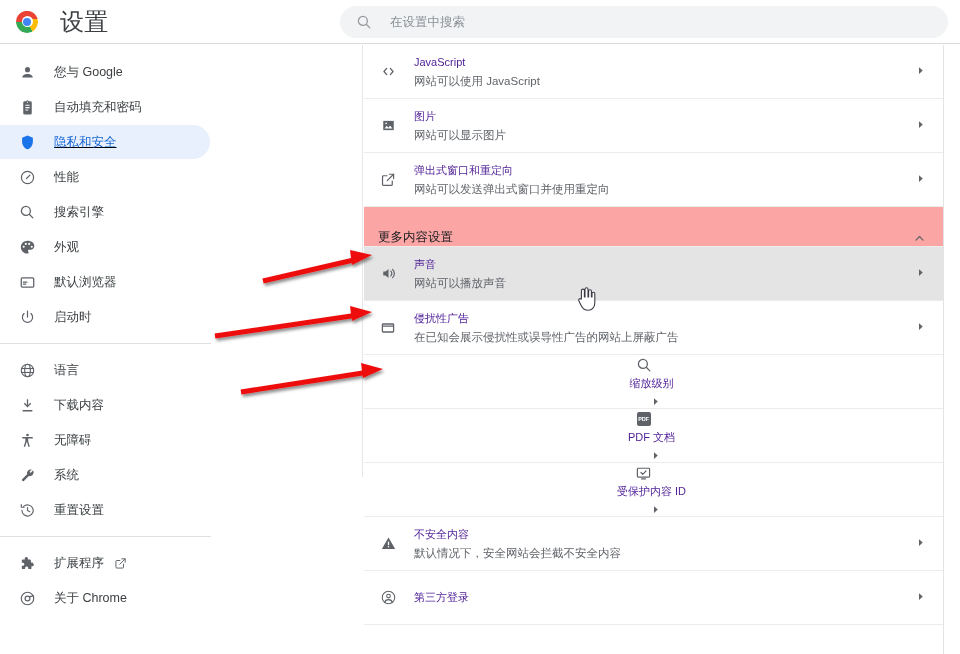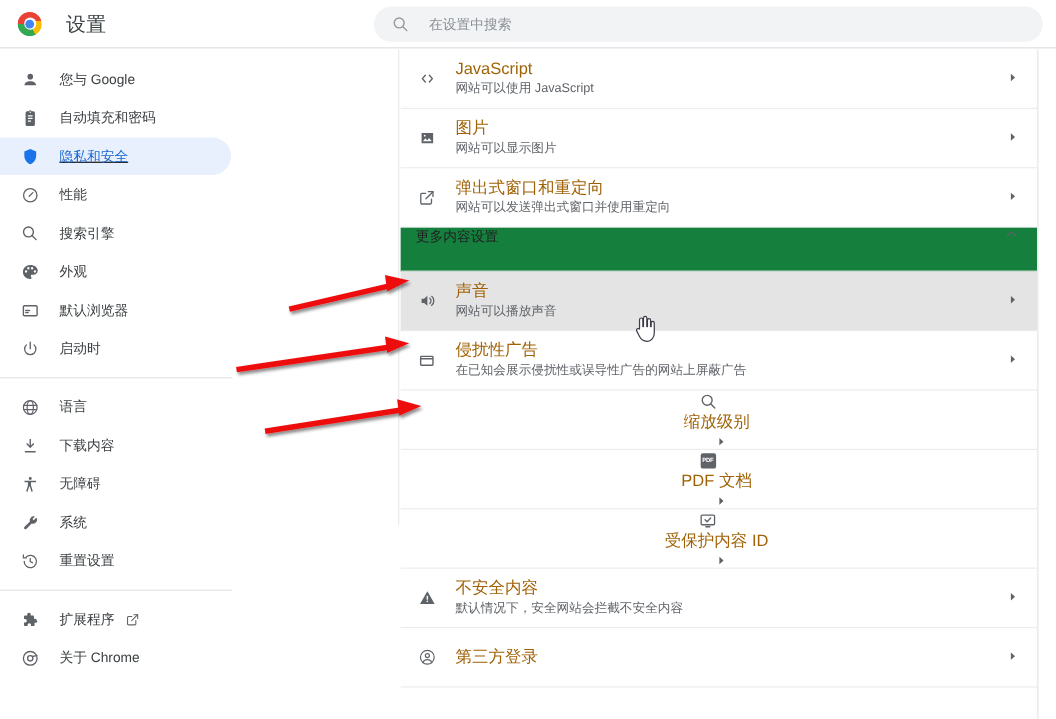--- a/index.html
+++ b/index.html
@@ -70,21 +70,21 @@
   }
   .chrome-logo .inner-blue {
     position: absolute;
     left: 50%; top: 50%;
     width: 8px; height: 8px;
     margin: -4px 0 0 -4px;
     background: #4285F4;
     border-radius: 50%;
   }
   .app-title {
-    font-size: 18px;
+    font-size: 24px;
     color: #3c4043;
     margin-left: 22px;
     letter-spacing: .3px;
     white-space: nowrap;
   }
   .search-wrap {
     flex: 1;
     display: flex;
     align-items: center;
     padding-right: 12px;
@@ -209,22 +209,22 @@
     align-items: center;
     justify-content: center;
     color: #5f6368;
     margin-right: 16px;
   }
   .row .rtext {
     flex: 1;
     min-width: 0;
   }
   .row .rtitle {
-    font-size: 15px;
-    color: #a16207;
+    font-size: 11px;
+    color: #4c1d95;
     line-height: 17px;
     white-space: nowrap;
   }
   .row .rsub {
     font-size: 11.5px;
     color: #5f6368;
     line-height: 16px;
     margin-top: 2px;
     white-space: nowrap;
   }
@@ -233,27 +233,27 @@
     color: #5f6368;
     font-size: 9px;
     line-height: 1;
     margin-left: 8px;
   }
   .row.no-sub { min-height: 54px; flex-direction: column; }
 
   .section-row {
     position: relative;
     display: flex;
-    align-items: flex-start;
+    align-items: flex-end;
     height: 40px;
     padding: 0 18px 0 14px;
     border-bottom: 1px solid #ececec;
     box-sizing: border-box;
     cursor: pointer;
-    background: #15803d;
+    background: #fca5a5;
   }
   .section-row .stitle {
     flex: 1;
     font-size: 12.5px;
     color: #202124;
   }
   .section-row .caret {
     color: #5f6368;
     font-size: 9px;
     line-height: 1;

